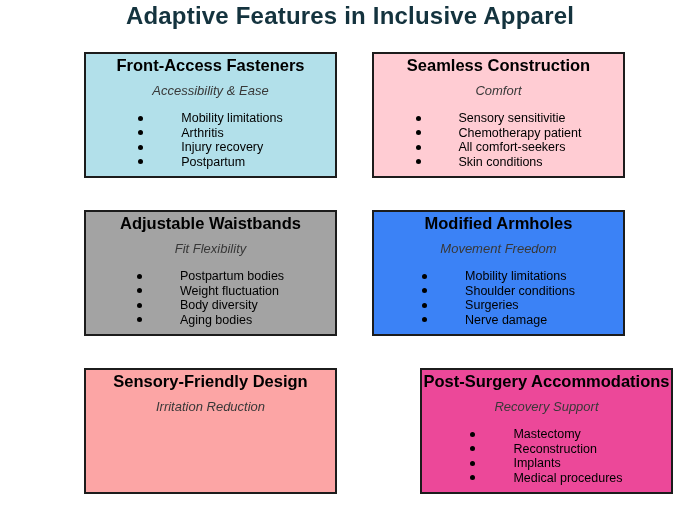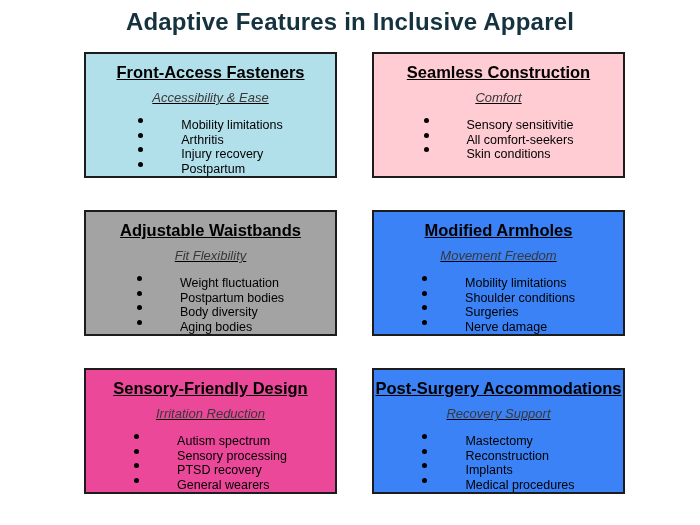--- a/index.html
+++ b/index.html
@@ -10,21 +10,21 @@
   }
   .page {
     position: relative;
     width: 700px;
     height: 525px;
     background: #ffffff;
     overflow: hidden;
   }
   .page-title {
     position: absolute;
-    top: 8px;
+    top: 2px;
     left: 0;
     width: 700px;
     text-align: center;
     font-size: 24px;
     font-weight: bold;
     letter-spacing: 0.2px;
     color: #14333e;
   }
   .cards-grid {
     position: absolute;
@@ -34,23 +34,22 @@
     display: grid;
     grid-template-columns: 253px 253px;
     column-gap: 35px;
     row-gap: 32px;
   }
   .card {
     width: 253px;
     height: 126px;
     box-sizing: border-box;
     border: 2px solid #1c1c1c;
-    padding-top: 9px;
+    padding-top: 2px;
     overflow: hidden;
-    text-decoration: underline;
   }
   .card-title {
     text-align: center;
     font-size: 16.5px;
     font-weight: bold;
     color: #000000;
     line-height: 1.1;
     white-space: nowrap;
   }
   .card-subtitle {
@@ -69,20 +68,21 @@
     text-align: left;
     list-style: none;
     margin: 0;
     padding: 0;
   }
   ul.card-list li {
     font-size: 12.5px;
     color: #000000;
     line-height: 14.5px;
     display: flex;
+    align-items: center;
     gap: 32px;
   }
   .dot {
     display: inline-block;
     width: 5px;
     height: 5px;
     border-radius: 50%;
     background: #000000;
     margin-right: 6px;
     flex: 0 0 auto;
@@ -116,38 +116,41 @@
 
   <div class="card" style="background: rgb(255, 204, 211);">
     <div class="card-title">Seamless Construction</div>
     <div class="card-subtitle">Comfort</div>
     <div class="card-list-wrap">
       <ul class="card-list"><li>
               <span class="dot"></span>
               <span>Sensory sensitivitie</span>
             </li><li>
               <span class="dot"></span>
+              <span>Chemotherapy patient</span>
+            </li><li>
+              <span class="dot"></span>
               <span>All comfort-seekers</span>
             </li><li>
               <span class="dot"></span>
               <span>Skin conditions</span>
             </li></ul>
     </div>
   </div>
 
   <div class="card" style="background: #a3a3a3;">
     <div class="card-title">Adjustable Waistbands</div>
     <div class="card-subtitle">Fit Flexibility</div>
     <div class="card-list-wrap">
       <ul class="card-list"><li>
               <span class="dot"></span>
+              <span>Postpartum bodies</span>
+            </li><li>
+              <span class="dot"></span>
               <span>Weight fluctuation</span>
-            </li><li>
-              <span class="dot"></span>
-              <span>Postpartum bodies</span>
             </li><li>
               <span class="dot"></span>
               <span>Body diversity</span>
             </li><li>
               <span class="dot"></span>
               <span>Aging bodies</span>
             </li></ul>
     </div>
   </div>
 
@@ -164,41 +167,26 @@
             </li><li>
               <span class="dot"></span>
               <span>Surgeries</span>
             </li><li>
               <span class="dot"></span>
               <span>Nerve damage</span>
             </li></ul>
     </div>
   </div>
 
-  <div class="card" style="background: #ec4899;">
+  <div class="card" style="background: #fca5a5;">
     <div class="card-title">Sensory-Friendly Design</div>
     <div class="card-subtitle">Irritation Reduction</div>
-    <div class="card-list-wrap">
-      <ul class="card-list"><li>
-              <span class="dot"></span>
-              <span>Autism spectrum</span>
-            </li><li>
-              <span class="dot"></span>
-              <span>Sensory processing</span>
-            </li><li>
-              <span class="dot"></span>
-              <span>PTSD recovery</span>
-            </li><li>
-              <span class="dot"></span>
-              <span>General wearers</span>
-            </li></ul>
-    </div>
-  </div>
-
-  <div class="card" style="background: #3b82f6;">
+  </div>
+
+  <div class="card" style="background: #ec4899; margin-left: 48px;">
     <div class="card-title">Post-Surgery Accommodations</div>
     <div class="card-subtitle">Recovery Support</div>
     <div class="card-list-wrap">
       <ul class="card-list"><li>
               <span class="dot"></span>
               <span>Mastectomy</span>
             </li><li>
               <span class="dot"></span>
               <span>Reconstruction</span>
             </li><li>

